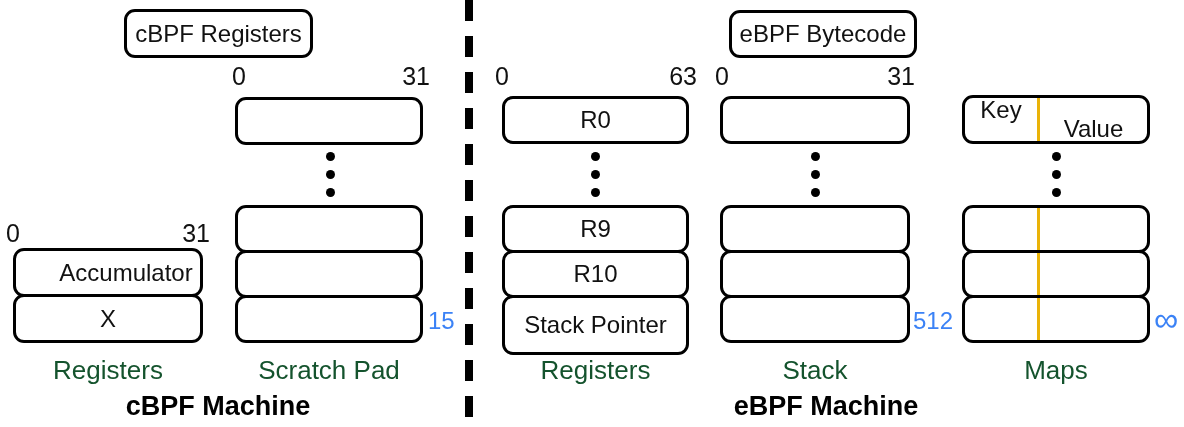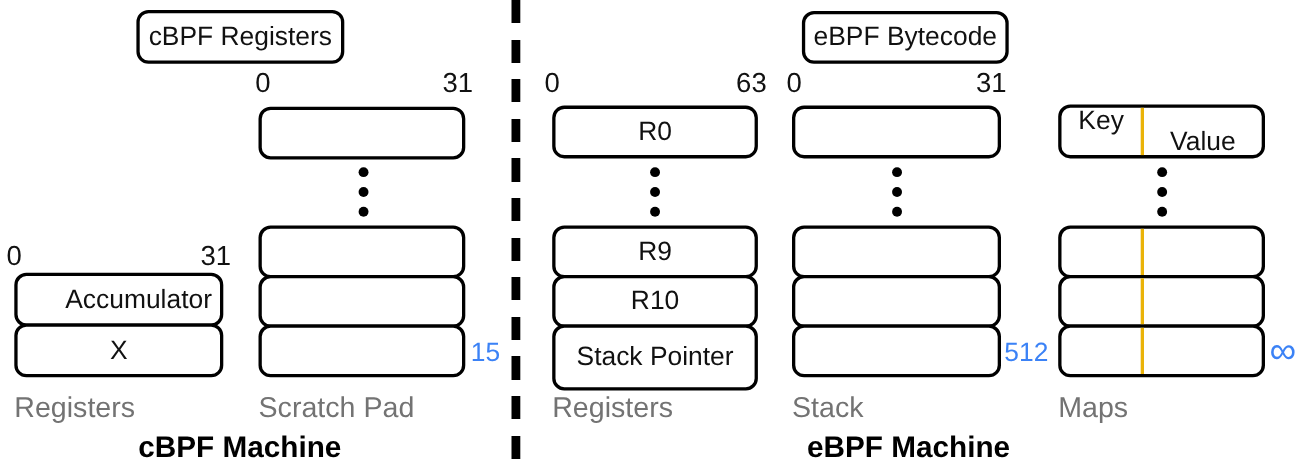--- a/index.html
+++ b/index.html
@@ -61,22 +61,22 @@
     width: 9px; height: 9px;
     border-radius: 50%;
     background: #000000;
     margin-bottom: 9px;
   }
   .dots .dot:last-child { margin-bottom: 0; }
 
   .caption {
     font-size: 26px;
     line-height: 1;
-    color: #737373;
-    text-align: left;
+    color: #14532d;
+    text-align: center;
   }
   .machine-title {
     font-size: 27px;
     font-weight: bold;
     line-height: 1;
     color: #000000;
     text-align: center;
   }
   .side-num {
     font-size: 24px;

